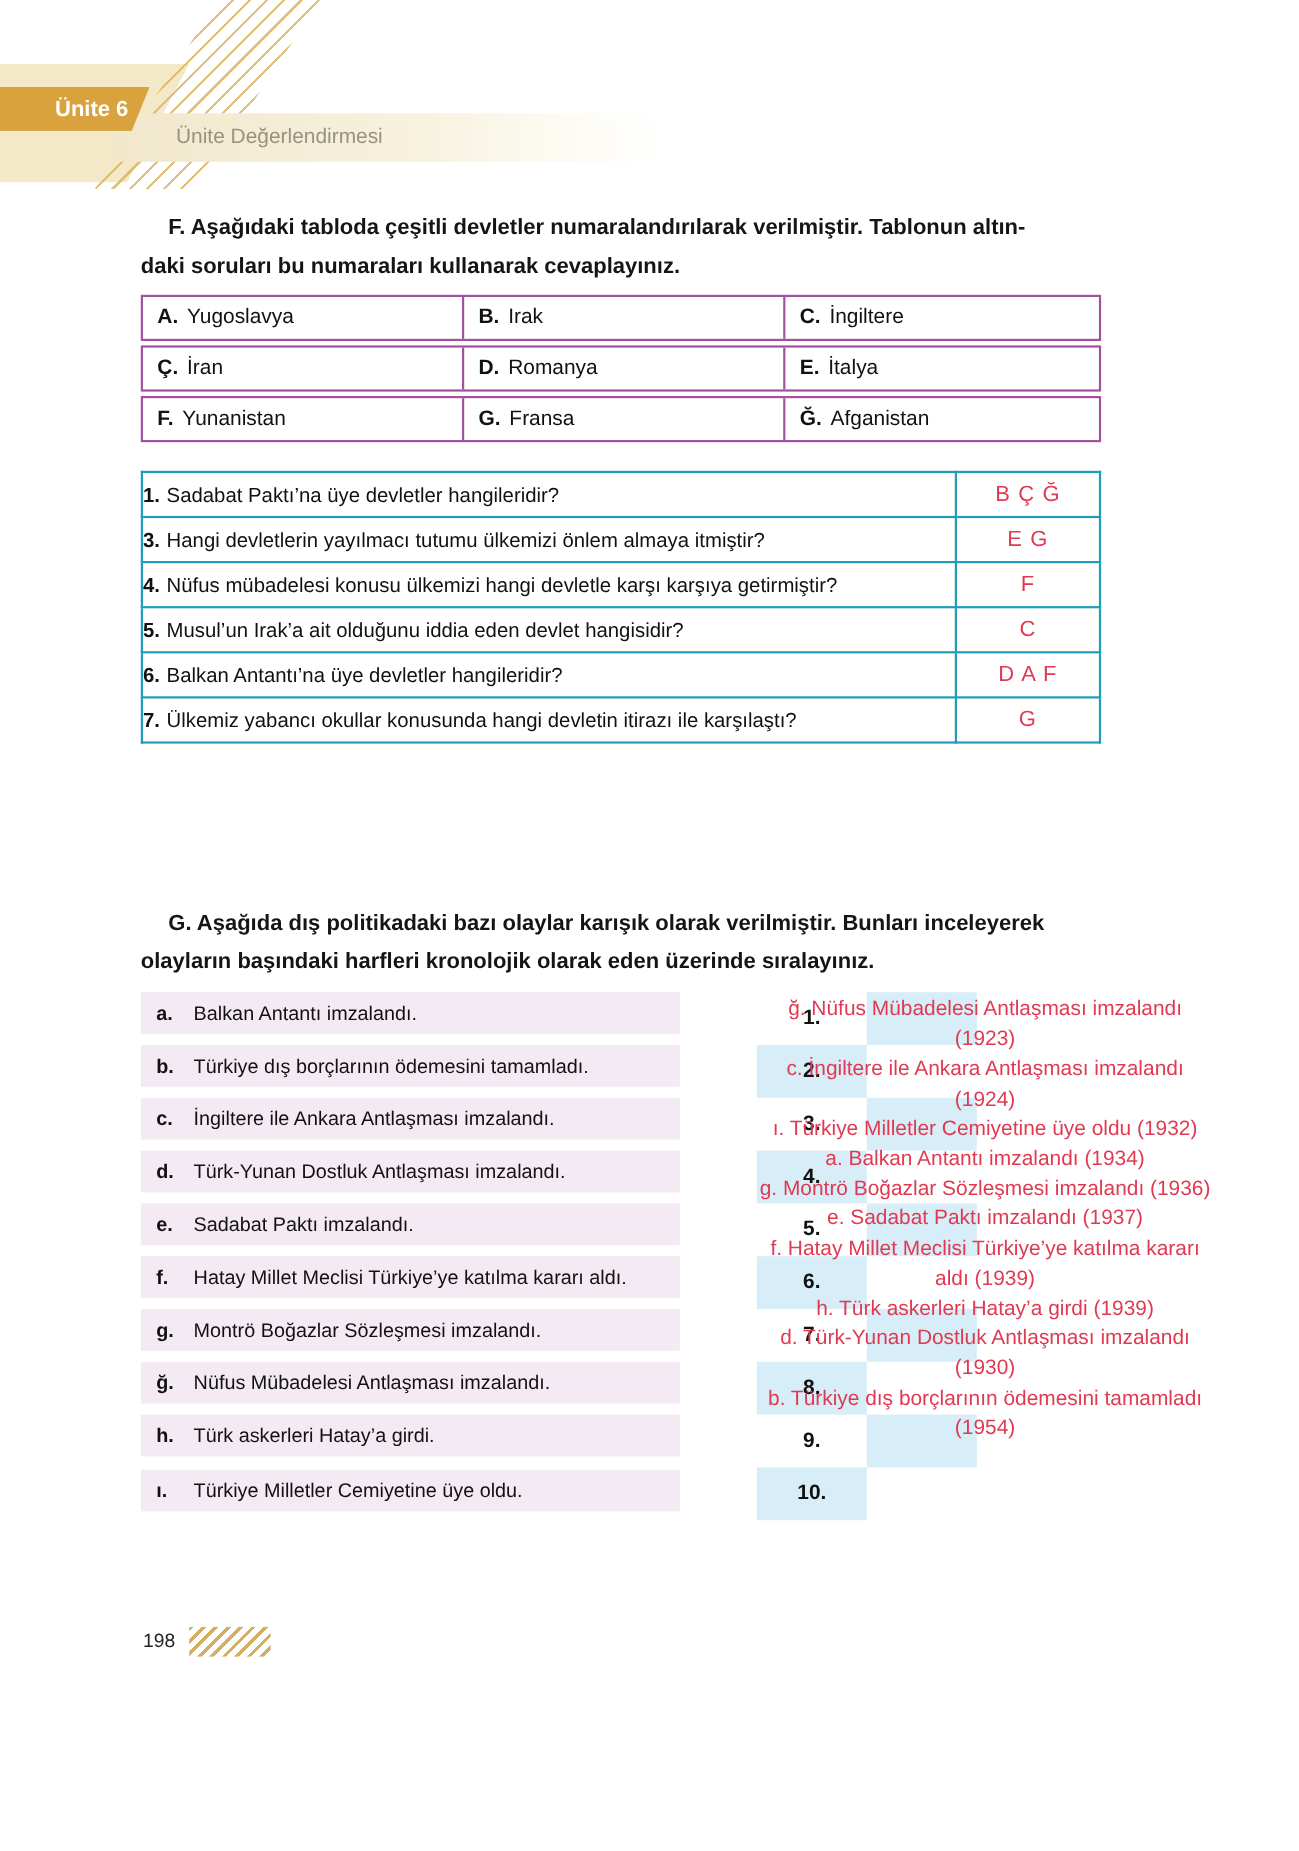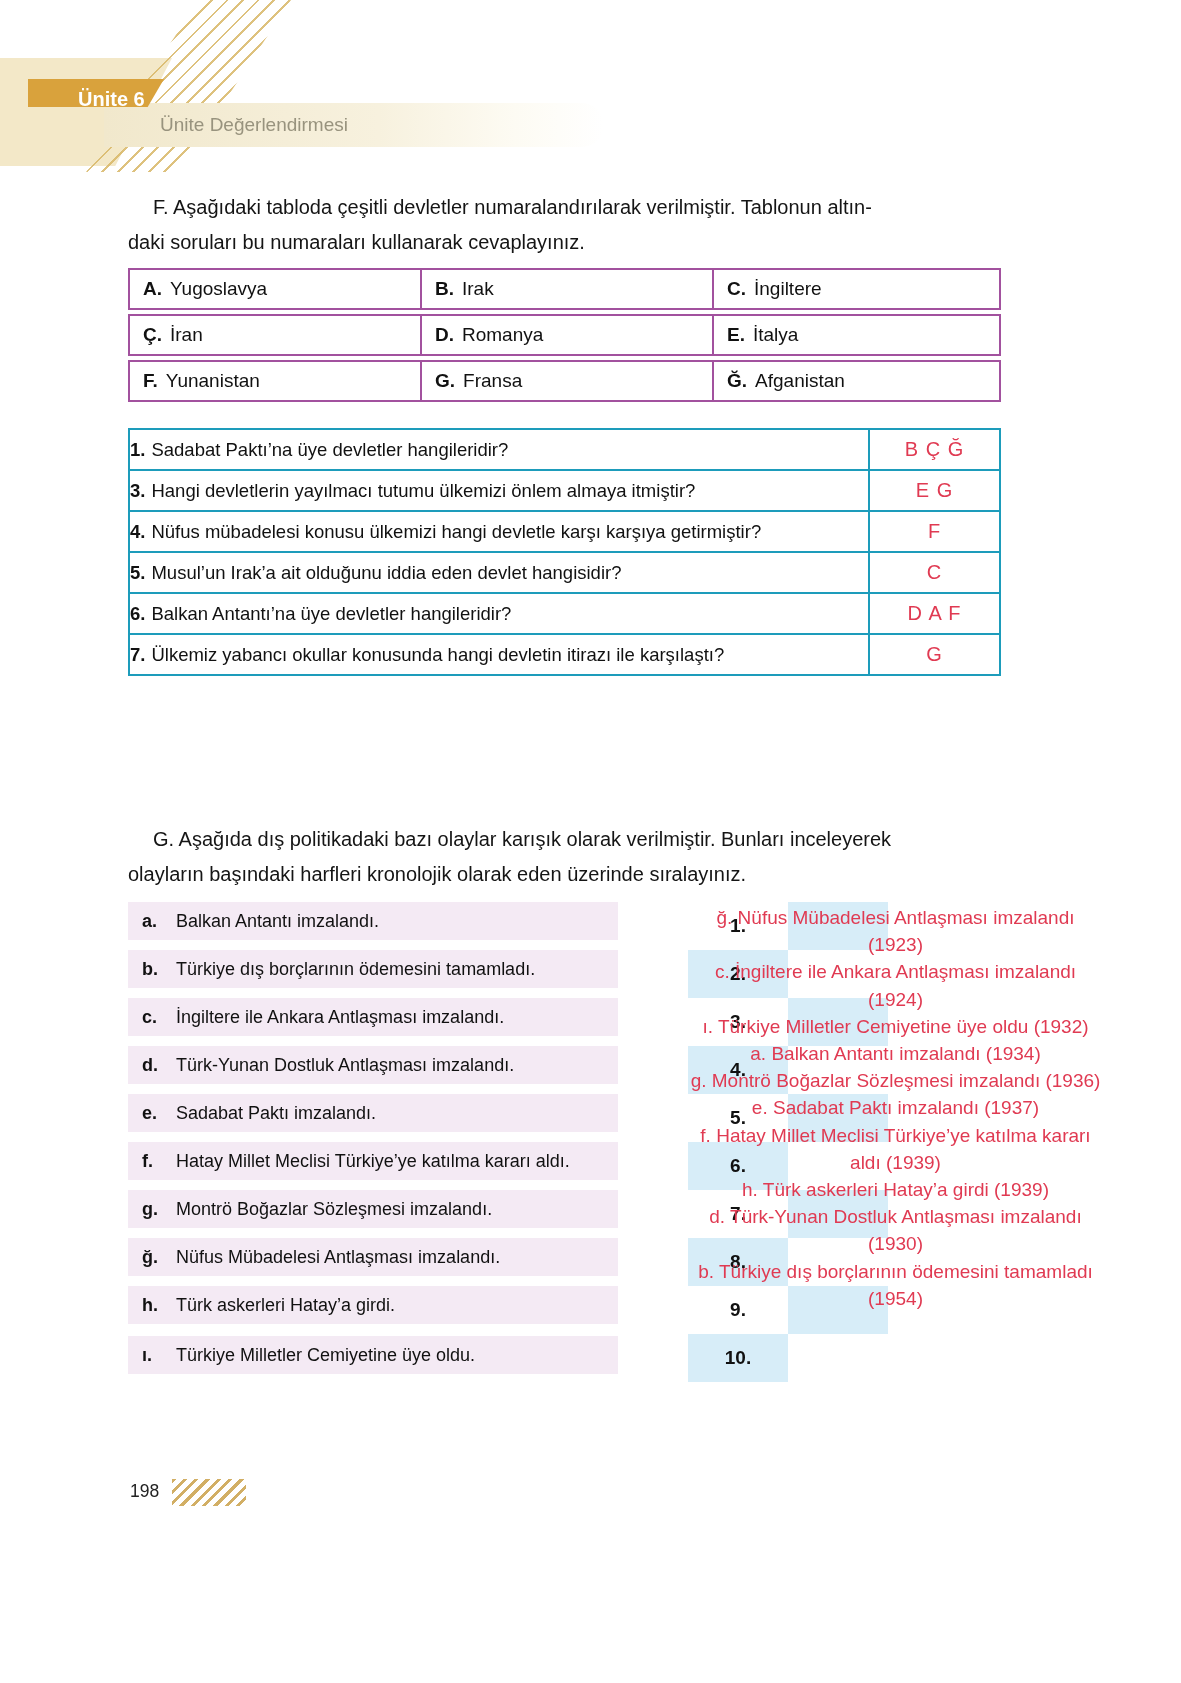--- a/index.html
+++ b/index.html
@@ -11,27 +11,27 @@
   .tan-block { position:absolute; left:0; top:58px; width:172px; height:108px;
     background:#F3E8C8; clip-path:polygon(0 0,100% 0,67% 100%,0 100%); }
   .top-stripes { position:absolute; left:86px; top:0; width:205px; height:172px;
     background:repeating-linear-gradient(135deg, rgba(216,183,103,.85) 0 2px, transparent 2px 11px);
     clip-path:polygon(55% 0,100% 0,45% 100%,0 100%); }
   .eval-band { position:absolute; left:104px; top:103px; width:500px; height:44px;
     background:linear-gradient(90deg,#F1E8CC 0%,#F7F1DE 55%,#FDFBF3 82%,#ffffff 100%);
     border-radius:0 22px 22px 0; }
   .eval-band span { display:block; padding-left:56px; line-height:44px;
     font-size:19px; color:#98937E; }
-  .unit-badge { position:absolute; left:0; top:79px; width:136px; height:28px;
-    background:#D9A23C; clip-path:polygon(0 0,100% 0,88% 100%,0 100%);margin-left:28px; }
+  .unit-badge { position:absolute; left:0; top:79px; width:136px; height:40px;
+    background:#D9A23C; clip-path:polygon(0 0,100% 0,88% 100%,0 100%); }
   .unit-badge span { display:block; padding-left:50px; line-height:40px;
     font-size:20px; font-weight:bold; color:#ffffff; }
 
   
-  .heading { position:absolute; left:128px; width:920px; font-weight:normal;
+  .heading { position:absolute; left:128px; width:920px; font-weight:bold;
     font-size:20px; line-height:35px; color:#151515; }
   .heading .l1 { display:block; padding-left:25px; white-space:nowrap; }
   .heading .l2 { display:block; white-space:nowrap; }
   #heading-f { top:190px; }
   #heading-g { top:822px; }
 
   
   .states-table { position:absolute; left:128px; top:268px; width:873px; }
   .states-row { display:grid; grid-template-columns:290px 292px 287px;
     border:2px solid #A2519E; margin-bottom:4px; background:#fff; }

